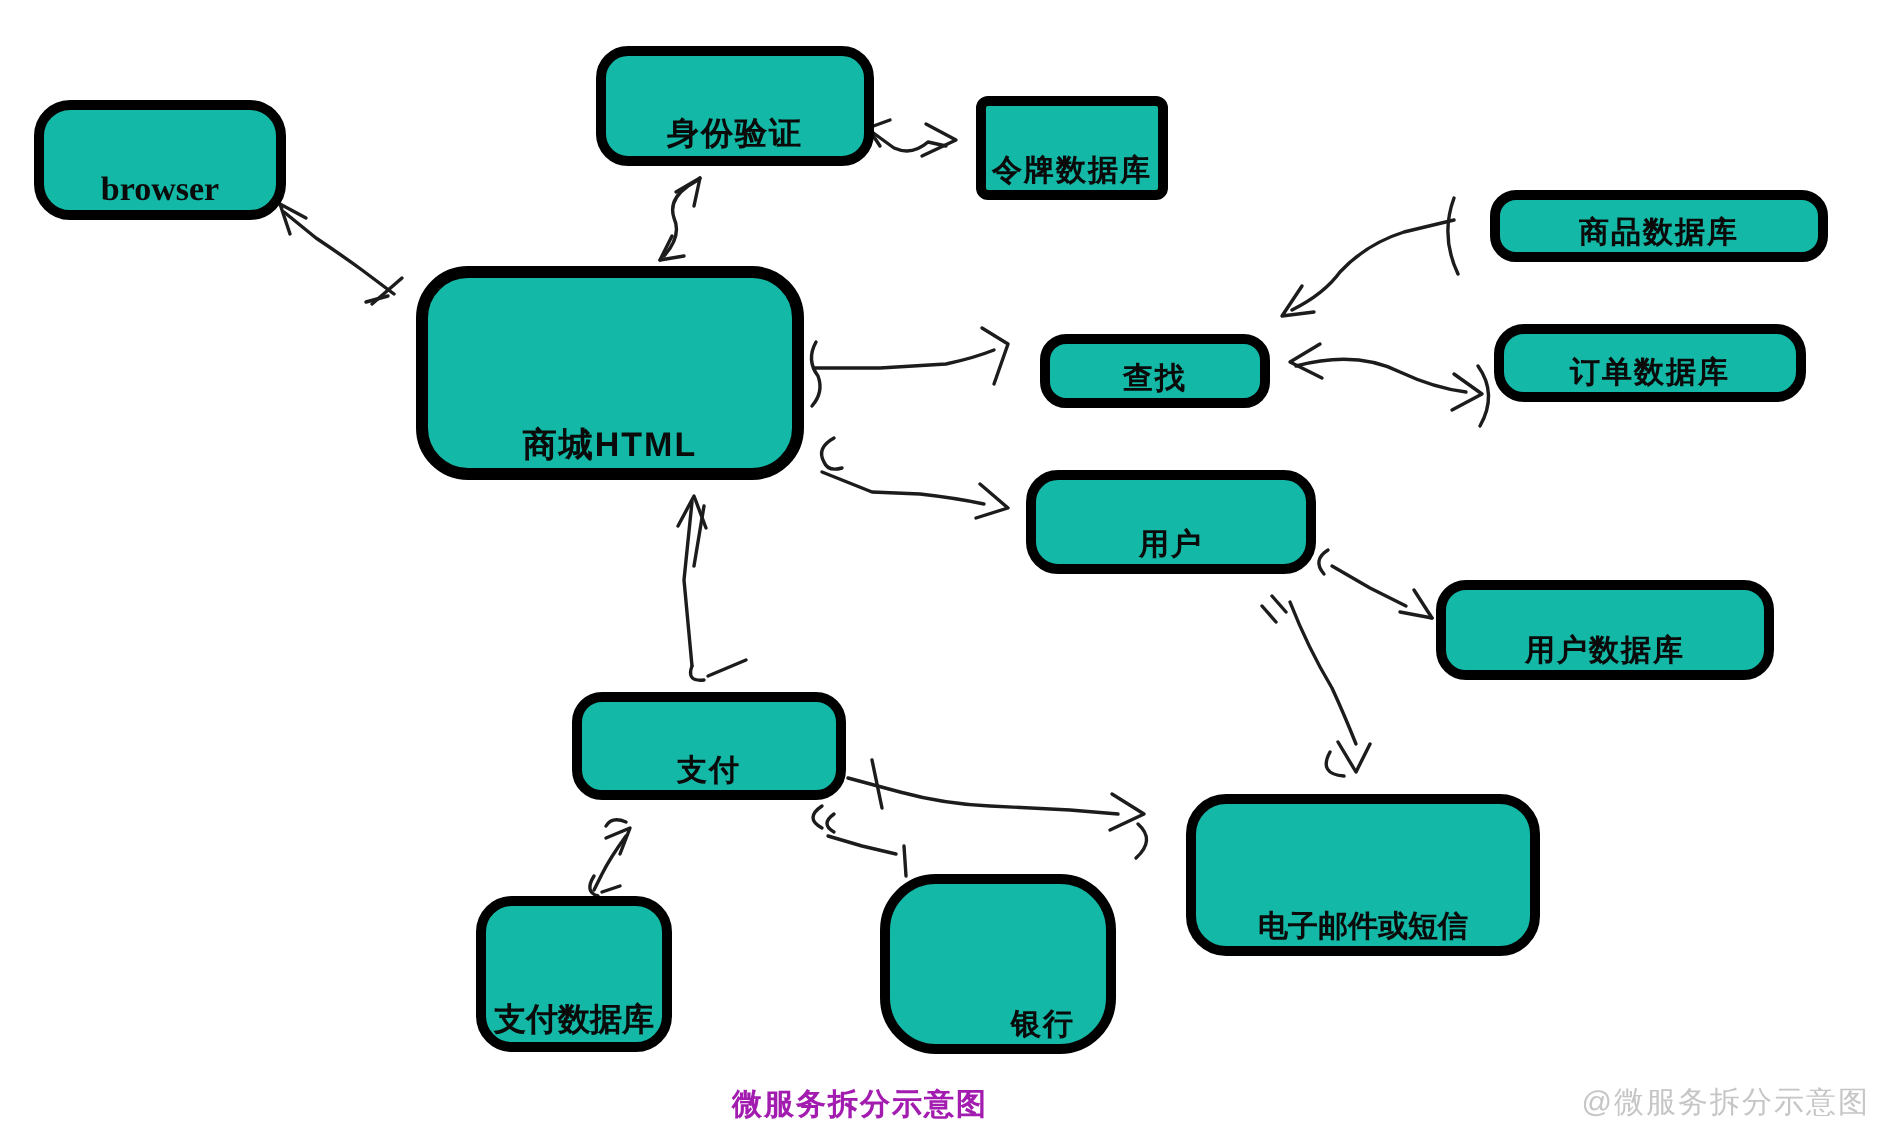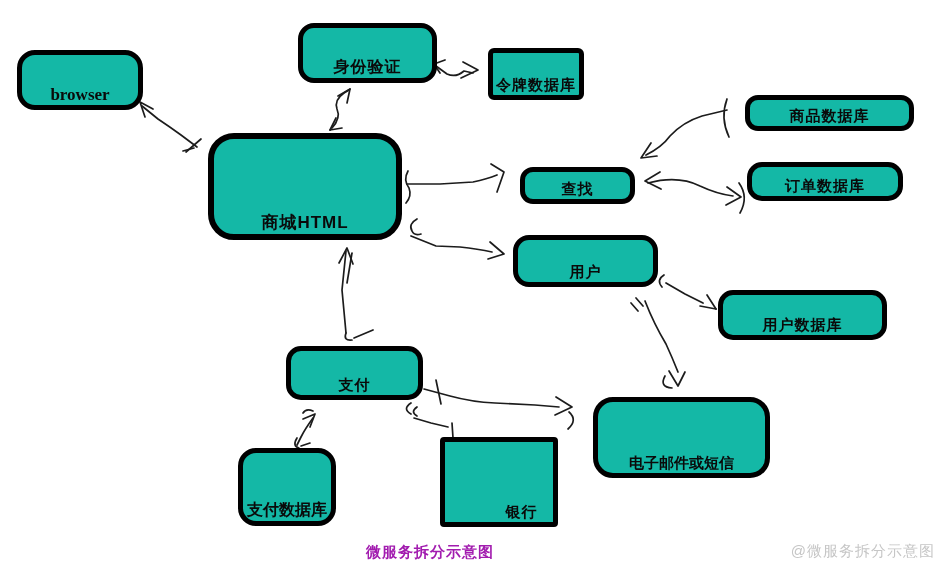--- a/index.html
+++ b/index.html
@@ -167,21 +167,21 @@
   </div>
 
   <div class="node" style="left:286px;top:346px;width:137px;height:54px;border-radius:15px;">
     <span>支付</span>
   </div>
 
   <div class="node" style="left:238px;top:448px;width:98px;height:78px;border-radius:18px;font-size:16px;letter-spacing:0;">
     <span>支付数据库</span>
   </div>
 
-  <div class="node" style="left:440px;top:437px;width:118px;height:90px;border-radius:4px;padding-left:45px;">
+  <div class="node" style="left:440px;top:437px;width:118px;height:90px;border-radius:28px;padding-left:45px;">
     <span>银行</span>
   </div>
 
   <div class="node" style="left:593px;top:397px;width:177px;height:81px;border-radius:20px;letter-spacing:0;">
     <span>电子邮件或短信</span>
   </div>
 
   <div class="caption">微服务拆分示意图</div>
 
   <div class="watermark">@微服务拆分示意图</div>

